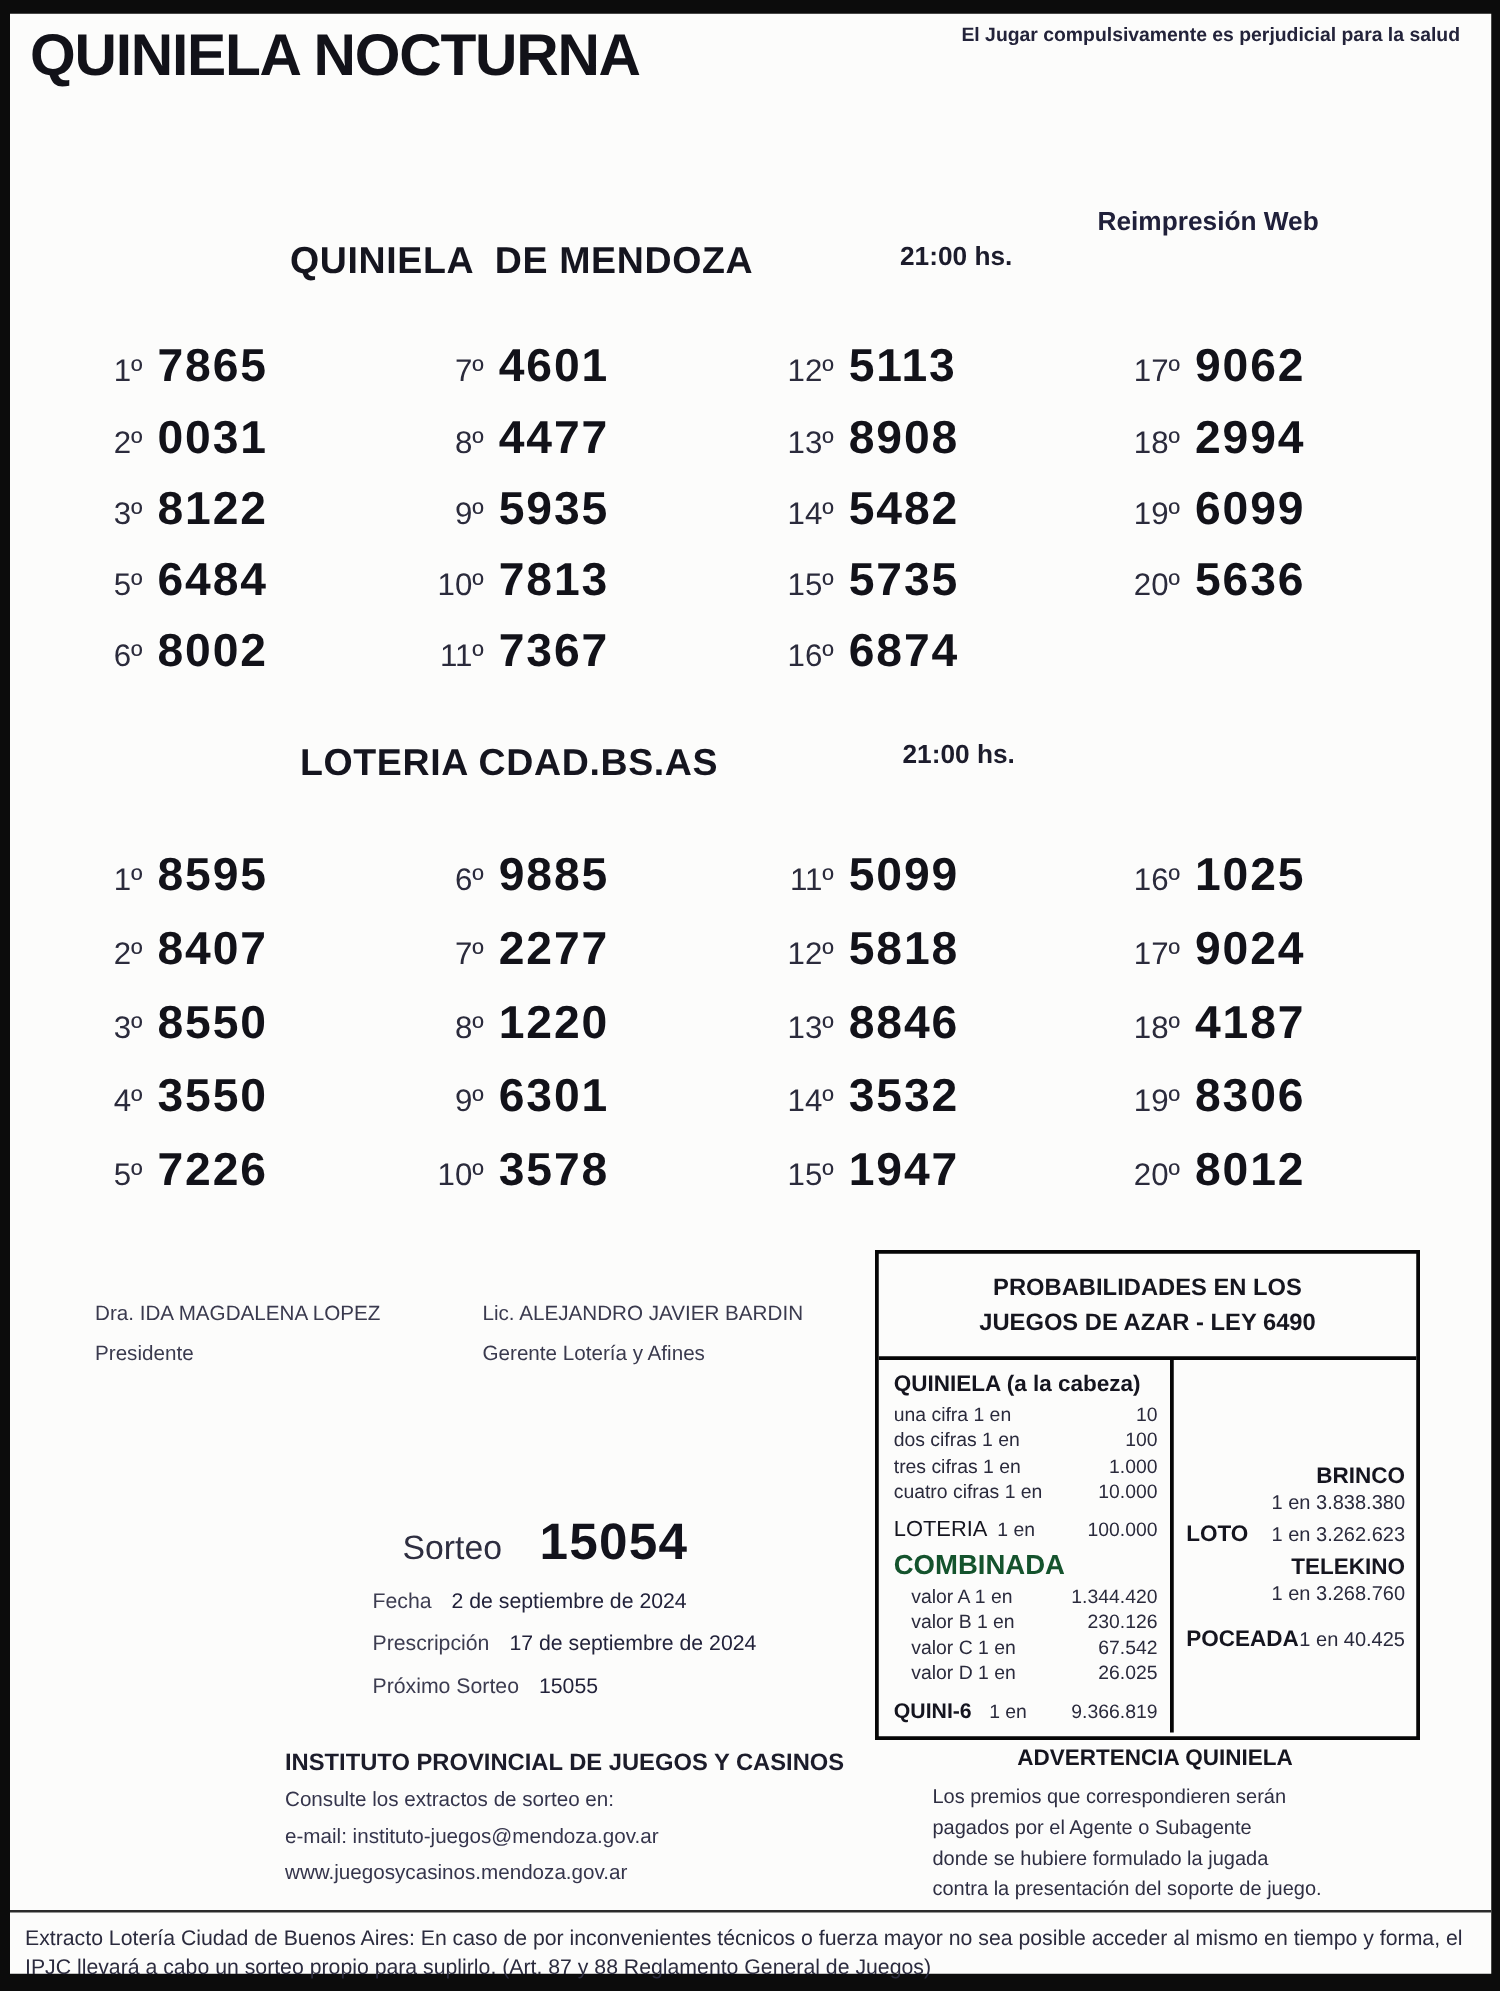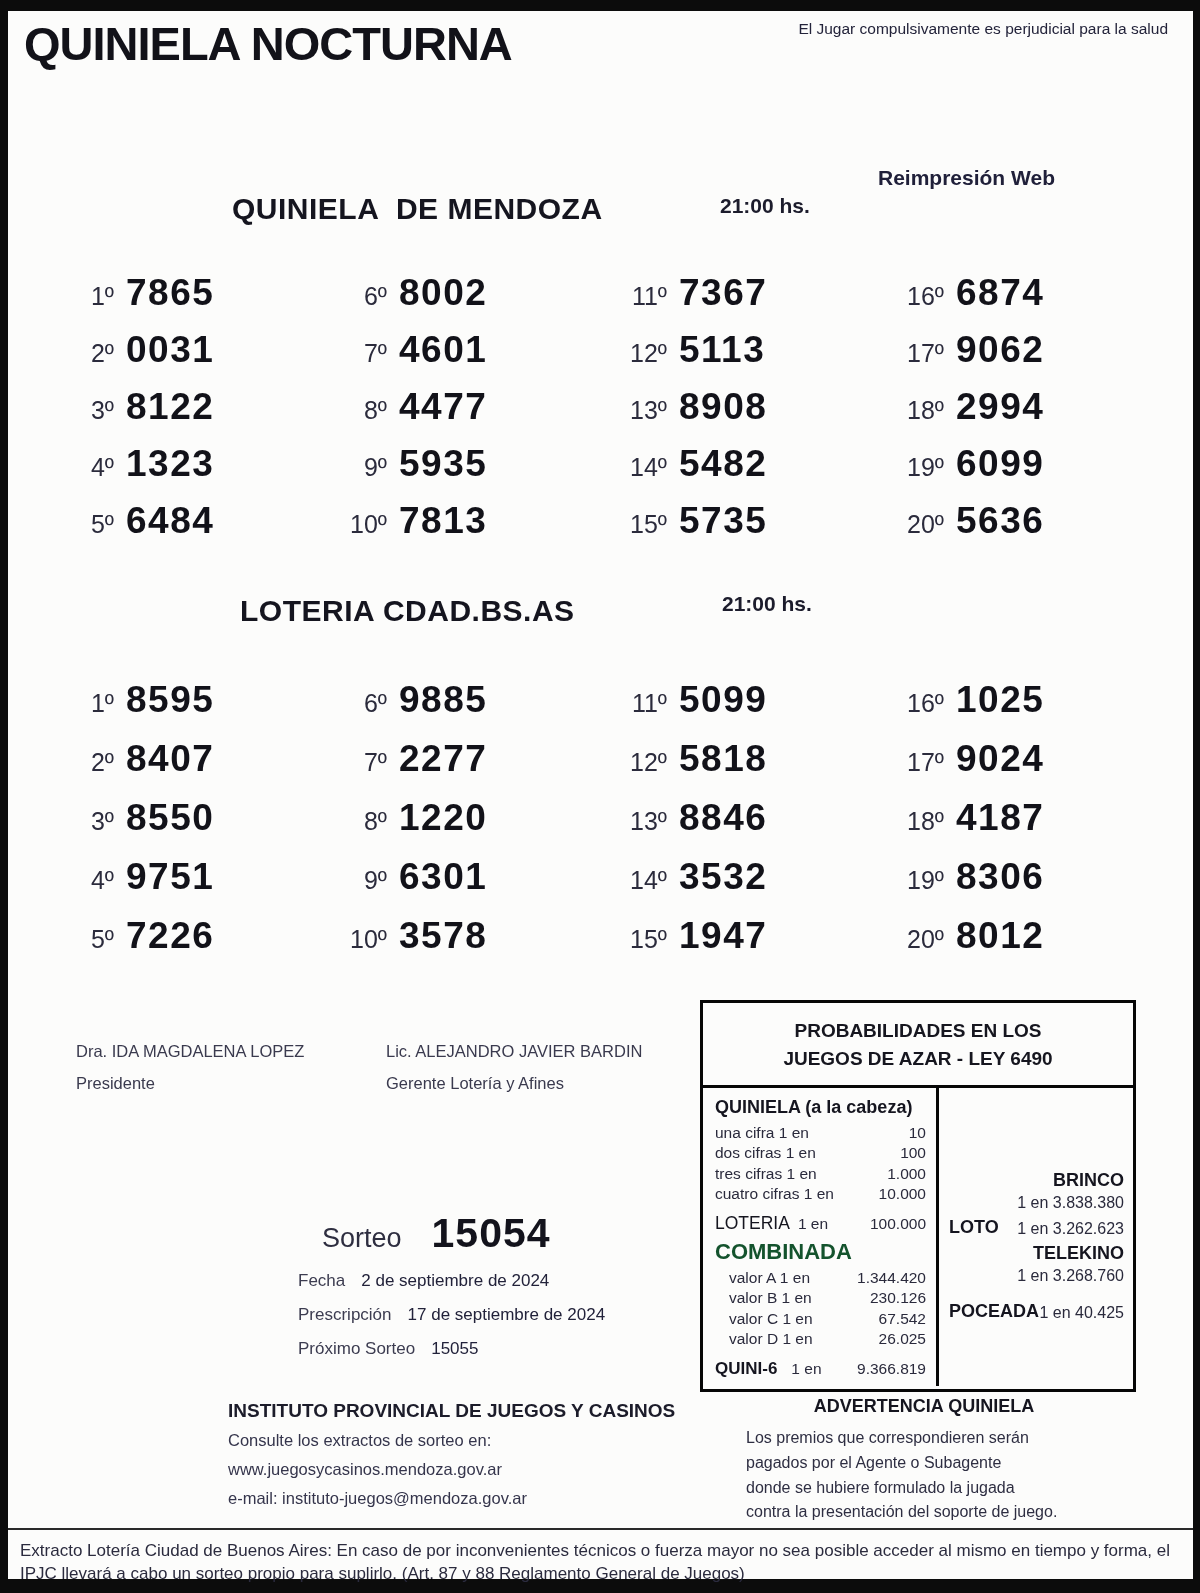--- a/index.html
+++ b/index.html
@@ -8,21 +8,21 @@
     background:#fcfcfb;overflow:hidden;
     font-family:"Liberation Sans", sans-serif;color:#1b1b24;
   }
   
   .frame-top{position:absolute;left:0;top:0;width:100%;height:11px;background:#0c0c0c;}
   .frame-bottom{position:absolute;left:0;bottom:0;width:100%;height:14px;background:#0c0c0c;}
   .frame-left{position:absolute;left:0;top:0;bottom:0;width:8px;background:#0c0c0c;}
   .frame-right{position:absolute;right:0;top:0;bottom:0;width:7px;background:#0c0c0c;}
 
   .doc-title{position:absolute;left:24px;top:16px;font-size:47px;font-weight:bold;letter-spacing:-1px;color:#121219;}
-  .health-warning{position:absolute;right:32px;top:20px;font-size:15.5px;font-weight:normal;color:#23233a;}
+  .health-warning{position:absolute;right:32px;top:20px;font-size:15.5px;font-weight:bold;color:#23233a;}
   .reprint{position:absolute;left:878px;top:166px;font-size:21px;font-weight:bold;color:#20203a;}
 
   .draw-title{position:absolute;font-size:30px;font-weight:bold;color:#15151f;white-space:pre;letter-spacing:.5px;}
   .dt1{left:232px;top:192px;}
   .dt2{left:240px;top:594px;}
   .draw-time{position:absolute;font-size:21px;font-weight:bold;color:#1c1c2c;}
   .tm1{left:720px;top:194px;}
   .tm2{left:722px;top:592px;}
 
   .grid{
@@ -95,21 +95,20 @@
   <div class="doc-title">QUINIELA NOCTURNA</div>
   <div class="health-warning">El Jugar compulsivamente es perjudicial para la salud</div>
   <div class="reprint">Reimpresión Web</div>
 
   <div class="draw-title dt1">QUINIELA  DE MENDOZA</div>
   <div class="draw-time tm1">21:00 hs.</div>
   <div class="grid g1" id="grid0">
       <div class="res-cell"><span class="pos">1º</span><span class="num">7865</span></div>
       <div class="res-cell"><span class="pos">2º</span><span class="num">0031</span></div>
       <div class="res-cell"><span class="pos">3º</span><span class="num">8122</span></div>
-      <div class="res-cell"><span class="pos">4º</span><span class="num">1323</span></div>
       <div class="res-cell"><span class="pos">5º</span><span class="num">6484</span></div>
       <div class="res-cell"><span class="pos">6º</span><span class="num">8002</span></div>
       <div class="res-cell"><span class="pos">7º</span><span class="num">4601</span></div>
       <div class="res-cell"><span class="pos">8º</span><span class="num">4477</span></div>
       <div class="res-cell"><span class="pos">9º</span><span class="num">5935</span></div>
       <div class="res-cell"><span class="pos">10º</span><span class="num">7813</span></div>
       <div class="res-cell"><span class="pos">11º</span><span class="num">7367</span></div>
       <div class="res-cell"><span class="pos">12º</span><span class="num">5113</span></div>
       <div class="res-cell"><span class="pos">13º</span><span class="num">8908</span></div>
       <div class="res-cell"><span class="pos">14º</span><span class="num">5482</span></div>
@@ -120,21 +119,21 @@
       <div class="res-cell"><span class="pos">19º</span><span class="num">6099</span></div>
       <div class="res-cell"><span class="pos">20º</span><span class="num">5636</span></div>
     </div>
 
   <div class="draw-title dt2">LOTERIA CDAD.BS.AS</div>
   <div class="draw-time tm2">21:00 hs.</div>
   <div class="grid g2" id="grid1">
       <div class="res-cell"><span class="pos">1º</span><span class="num">8595</span></div>
       <div class="res-cell"><span class="pos">2º</span><span class="num">8407</span></div>
       <div class="res-cell"><span class="pos">3º</span><span class="num">8550</span></div>
-      <div class="res-cell"><span class="pos">4º</span><span class="num">9751</span></div>
+      <div class="res-cell"><span class="pos">4º</span><span class="num">3550</span></div>
       <div class="res-cell"><span class="pos">5º</span><span class="num">7226</span></div>
       <div class="res-cell"><span class="pos">6º</span><span class="num">9885</span></div>
       <div class="res-cell"><span class="pos">7º</span><span class="num">2277</span></div>
       <div class="res-cell"><span class="pos">8º</span><span class="num">1220</span></div>
       <div class="res-cell"><span class="pos">9º</span><span class="num">6301</span></div>
       <div class="res-cell"><span class="pos">10º</span><span class="num">3578</span></div>
       <div class="res-cell"><span class="pos">11º</span><span class="num">5099</span></div>
       <div class="res-cell"><span class="pos">12º</span><span class="num">5818</span></div>
       <div class="res-cell"><span class="pos">13º</span><span class="num">8846</span></div>
       <div class="res-cell"><span class="pos">14º</span><span class="num">3532</span></div>
@@ -258,20 +257,20 @@
         <div class="adv-line">pagados por el Agente o Subagente</div>
         <div class="adv-line">donde se hubiere formulado la jugada</div>
         <div class="adv-line">contra la presentación del soporte de juego.</div>
       </div>
   </div>
 
   <div class="inst">
     <div class="inst-name">INSTITUTO PROVINCIAL DE JUEGOS Y CASINOS</div>
     <div id="instlines">
         <div class="inst-line">Consulte los extractos de sorteo en:</div>
+        <div class="inst-line">e-mail:  instituto-juegos@mendoza.gov.ar</div>
         <div class="inst-line">www.juegosycasinos.mendoza.gov.ar</div>
-        <div class="inst-line">e-mail:  instituto-juegos@mendoza.gov.ar</div>
       </div>
   </div>
 
   <div class="footer-rule"></div>
   <div class="footer-note">Extracto Lotería Ciudad de Buenos Aires: En caso de por inconvenientes técnicos o fuerza mayor no sea posible acceder al mismo en tiempo y forma, el IPJC llevará a cabo un sorteo propio para suplirlo. (Art. 87 y 88 Reglamento General de Juegos)</div>
 </div>
 
 </body></html>

